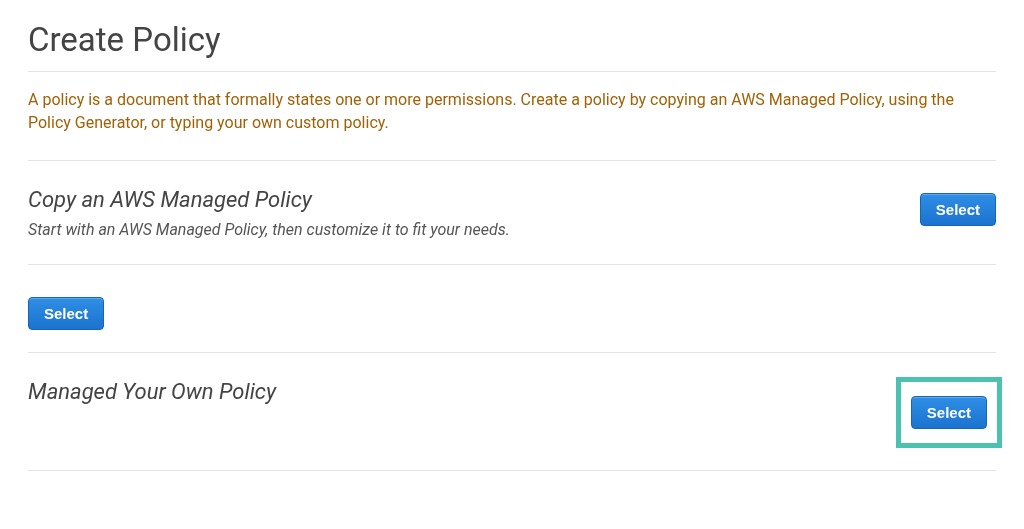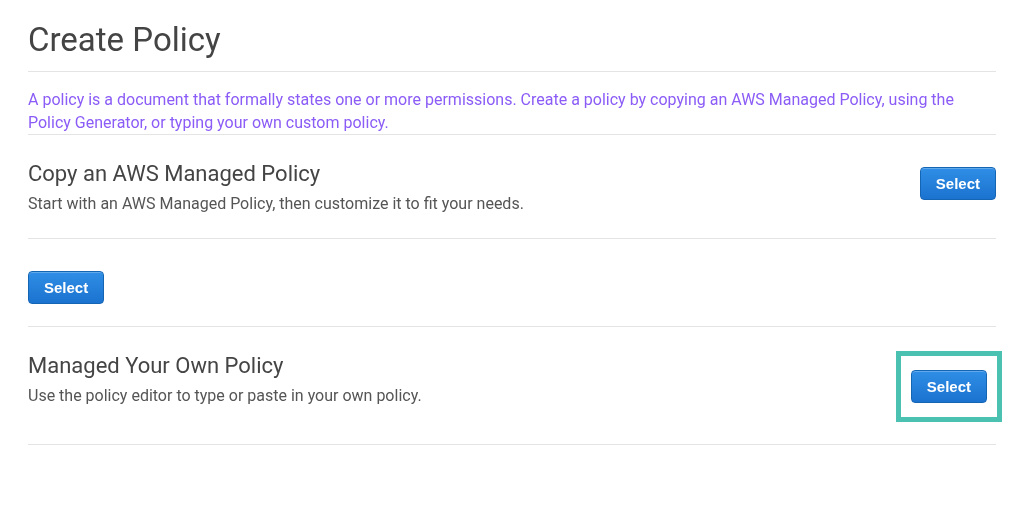--- a/index.html
+++ b/index.html
@@ -18,34 +18,36 @@
       font-size: 33px;
       font-weight: 400;
       color: #444;
       padding-bottom: 12px;
       border-bottom: 1px solid #e4e4e4;
       margin-bottom: 16px;
     }
     .intro-text {
       font-size: 16px;
       line-height: 1.45;
-      color: #8b5cf6;
+      color: #a16207;
+      padding-bottom: 26px;
       border-bottom: 1px solid #e4e4e4;
       margin-bottom: 0;
     }
     .option-row {
       display: flex;
       align-items: flex-start;
       justify-content: space-between;
       padding: 26px 0 22px 0;
       border-bottom: 1px solid #e4e4e4;
     }
     .option-text {
       flex: 1;
       padding-right: 40px;
+      font-style: italic;
     }
     .option-title {
       font-size: 22px;
       font-weight: 400;
       color: #444;
       margin-bottom: 6px;
     }
     .option-desc {
       font-size: 16px;
       line-height: 1.45;
@@ -89,18 +91,17 @@
   <button class="select-btn">Select</button>
 </div>
 
 <div class="option-row">
   <button class="select-btn">Select</button>
 </div>
 
 <div class="option-row">
   <div class="option-text">
     <h2 class="option-title">Managed Your Own Policy</h2>
-    <p class="option-desc">Use the policy editor to type or paste in your own policy.</p>
   </div>
   <div class="highlight-box">
     <button class="select-btn">Select</button>
   </div>
 </div>
 
 </body></html>

